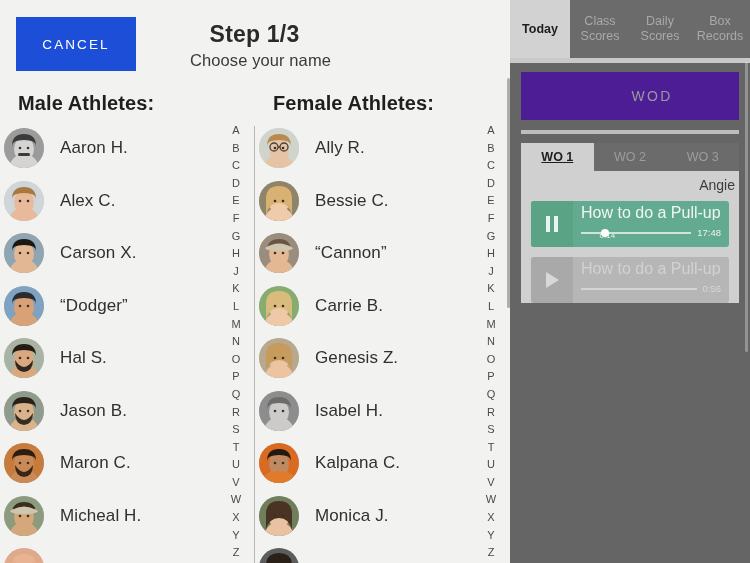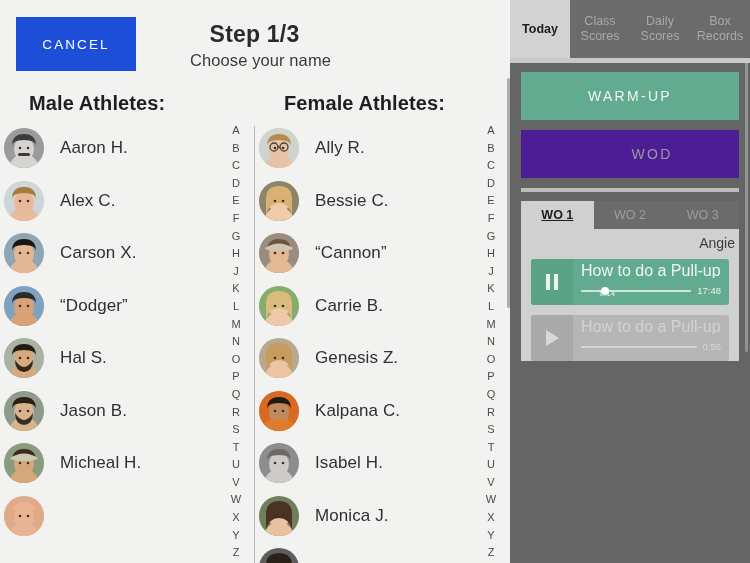--- a/index.html
+++ b/index.html
@@ -49,21 +49,21 @@
   }
 
   
   #columns { display: flex; height: 485px; }
   .col {
     position: relative;
     width: 255px; height: 485px;
   }
   .col-title {
     font-size: 20px; font-weight: bold; color: #1f1f1f;
-    padding-left: 29px; padding-top: 14px; height: 44px;
+    padding-left: 18px; padding-top: 14px; height: 44px;
     letter-spacing: 0.1px;
   }
   .list-wrap {
     position: absolute; top: 44px; left: 0;
     width: 228px; height: 441px;
     overflow: hidden;
   }
   .athlete-row {
     display: flex; align-items: center;
     height: 52.5px;
@@ -328,20 +328,34 @@
                   <rect width="40" height="40" fill="#8f9b8c"></rect>
                   <circle cx="20" cy="41" r="15" fill="#d9b38c"></circle>
                   <ellipse cx="20" cy="21" rx="10" ry="12" fill="#d9b38c"></ellipse>
                   <path d="M8 18 Q8 6 20 6 Q32 6 32 18 Q32 12 20 12 Q8 12 8 18Z" fill="#2a2219"></path>
                   <circle cx="16" cy="20" r="1.3" fill="#3a2f26"></circle>
                   <circle cx="24" cy="20" r="1.3" fill="#3a2f26"></circle>
                   <path d="M11 22 Q20 36 29 22 Q29 33 20 34 Q11 33 11 22Z" fill="#2a2219" opacity="0.92"></path>
                 </svg>
               </div>
               <div class="athlete-name">Jason B.</div>
+            </div>
+            <div class="athlete-row">
+              <div class="avatar">
+                <svg viewBox="0 0 40 40" xmlns="http://www.w3.org/2000/svg">
+                  <rect width="40" height="40" fill="#c87b3a"></rect>
+                  <circle cx="20" cy="41" r="15" fill="#c98a55"></circle>
+                  <ellipse cx="20" cy="21" rx="10" ry="12" fill="#c98a55"></ellipse>
+                  <path d="M8 18 Q8 6 20 6 Q32 6 32 18 Q32 12 20 12 Q8 12 8 18Z" fill="#2b1d12"></path>
+                  <circle cx="16" cy="20" r="1.3" fill="#3a2f26"></circle>
+                  <circle cx="24" cy="20" r="1.3" fill="#3a2f26"></circle>
+                  <path d="M11 22 Q20 36 29 22 Q29 33 20 34 Q11 33 11 22Z" fill="#2b1d12" opacity="0.92"></path>
+                </svg>
+              </div>
+              <div class="athlete-name">Maron C.</div>
             </div>
             <div class="athlete-row">
               <div class="avatar">
                 <svg viewBox="0 0 40 40" xmlns="http://www.w3.org/2000/svg">
                   <rect width="40" height="40" fill="#8c9a7d"></rect>
                   <circle cx="20" cy="41" r="15" fill="#d5a87c"></circle>
                   <ellipse cx="20" cy="21" rx="10" ry="12" fill="#d5a87c"></ellipse>
                   <path d="M8 18 Q8 6 20 6 Q32 6 32 18 Q32 12 20 12 Q8 12 8 18Z" fill="#3a2d1e"></path>
                   <circle cx="16" cy="20" r="1.3" fill="#3a2f26"></circle>
                   <circle cx="24" cy="20" r="1.3" fill="#3a2f26"></circle>
@@ -464,44 +478,44 @@
                   <path d="M7 20 Q6 5 20 5 Q34 5 33 20 L33 34 Q30 22 20 22 Q10 22 7 34Z" fill="#c79a5e"></path>
                   <circle cx="16" cy="20" r="1.3" fill="#3a2f26"></circle>
                   <circle cx="24" cy="20" r="1.3" fill="#3a2f26"></circle>
                 </svg>
               </div>
               <div class="athlete-name">Genesis Z.</div>
             </div>
             <div class="athlete-row">
               <div class="avatar">
                 <svg viewBox="0 0 40 40" xmlns="http://www.w3.org/2000/svg">
+                  <rect width="40" height="40" fill="#8d8d8d"></rect>
+                  <circle cx="20" cy="41" r="15" fill="#cfcbc6"></circle>
+                  <ellipse cx="20" cy="21" rx="10" ry="12" fill="#cfcbc6"></ellipse>
+                  <path d="M8 18 Q8 6 20 6 Q32 6 32 18 Q32 12 20 12 Q8 12 8 18Z" fill="#6e6a66"></path>
+                  <circle cx="16" cy="20" r="1.3" fill="#3a2f26"></circle>
+                  <circle cx="24" cy="20" r="1.3" fill="#3a2f26"></circle>
+                  <rect width="40" height="40" fill="#8a8a8a" opacity="0.45" style="mix-blend-mode:saturation"></rect>
+                </svg>
+              </div>
+              <div class="athlete-name">Isabel H.</div>
+            </div>
+            <div class="athlete-row">
+              <div class="avatar">
+                <svg viewBox="0 0 40 40" xmlns="http://www.w3.org/2000/svg">
                   <rect width="40" height="40" fill="#d96a22"></rect>
                   <circle cx="20" cy="41" r="15" fill="#c08a61"></circle>
                   <ellipse cx="20" cy="21" rx="10" ry="12" fill="#c08a61"></ellipse>
                   <path d="M8 18 Q8 6 20 6 Q32 6 32 18 Q32 12 20 12 Q8 12 8 18Z" fill="#241812"></path>
                   <circle cx="16" cy="20" r="1.3" fill="#3a2f26"></circle>
                   <circle cx="24" cy="20" r="1.3" fill="#3a2f26"></circle>
                   <path d="M6 32 Q20 24 34 32 L34 40 L6 40Z" fill="#e07b2c"></path>
                 </svg>
               </div>
               <div class="athlete-name">Kalpana C.</div>
-            </div>
-            <div class="athlete-row">
-              <div class="avatar">
-                <svg viewBox="0 0 40 40" xmlns="http://www.w3.org/2000/svg">
-                  <rect width="40" height="40" fill="#8d8d8d"></rect>
-                  <circle cx="20" cy="41" r="15" fill="#cfcbc6"></circle>
-                  <ellipse cx="20" cy="21" rx="10" ry="12" fill="#cfcbc6"></ellipse>
-                  <path d="M8 18 Q8 6 20 6 Q32 6 32 18 Q32 12 20 12 Q8 12 8 18Z" fill="#6e6a66"></path>
-                  <circle cx="16" cy="20" r="1.3" fill="#3a2f26"></circle>
-                  <circle cx="24" cy="20" r="1.3" fill="#3a2f26"></circle>
-                  <rect width="40" height="40" fill="#8a8a8a" opacity="0.45" style="mix-blend-mode:saturation"></rect>
-                </svg>
-              </div>
-              <div class="athlete-name">Isabel H.</div>
             </div>
             <div class="athlete-row">
               <div class="avatar">
                 <svg viewBox="0 0 40 40" xmlns="http://www.w3.org/2000/svg">
                   <rect width="40" height="40" fill="#6f7f5c"></rect>
                   <circle cx="20" cy="41" r="15" fill="#e9c2a1"></circle>
                   <ellipse cx="20" cy="21" rx="10" ry="12" fill="#e9c2a1"></ellipse>
                   <path d="M7 20 Q6 5 20 5 Q34 5 33 20 L33 34 Q30 22 20 22 Q10 22 7 34Z" fill="#4a3323"></path>
                   <circle cx="16" cy="20" r="1.3" fill="#3a2f26"></circle>
                   <circle cx="24" cy="20" r="1.3" fill="#3a2f26"></circle>
@@ -561,21 +575,20 @@
     <div id="tabbar">
         <div class="rtab active">Today</div>
         <div class="rtab">Class<br>Scores</div>
         <div class="rtab">Daily<br>Scores</div>
         <div class="rtab">Box<br>Records</div>
       </div>
     <div id="tab-underline"></div>
 
     <div id="right-body">
       <div id="sections">
-          <div class="section-btn" id="warmup-btn">WARM-UP</div>
           <div class="section-btn" id="wod-btn">WOD</div>
         </div>
       <div id="rb-divider"></div>
 
       <div id="wo-card">
         <div id="wo-tabs">
             <div class="wotab active">WO 1</div>
             <div class="wotab">WO 2</div>
             <div class="wotab">WO 3</div>
           </div>

